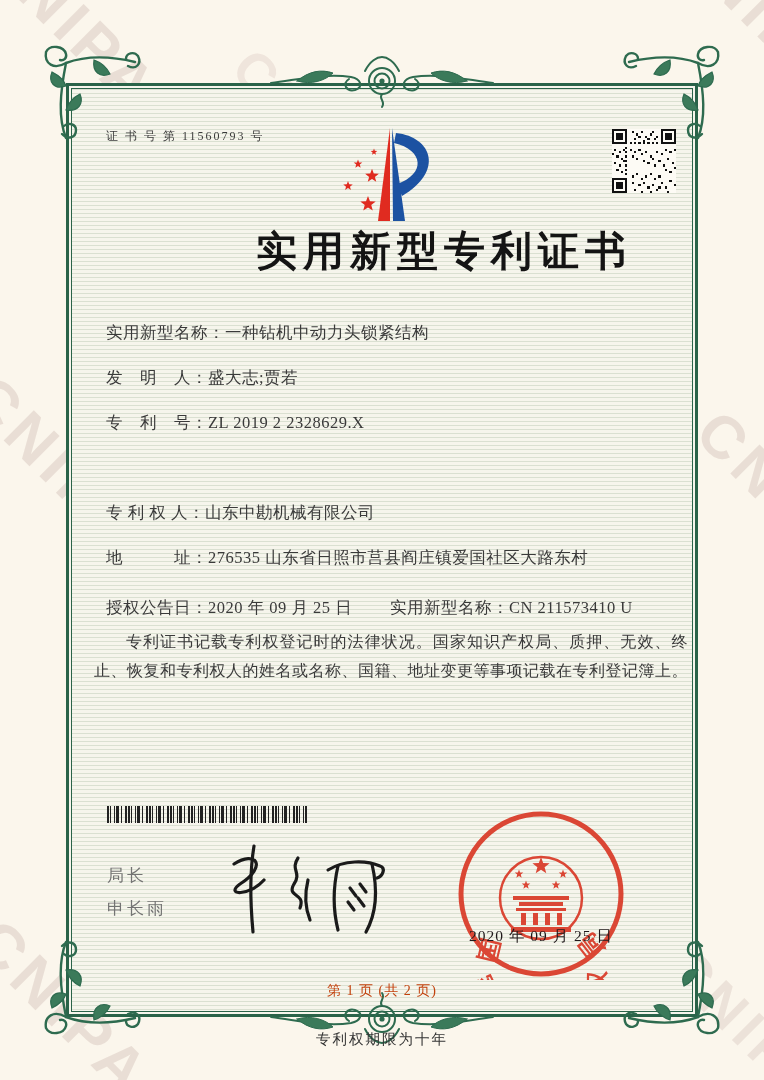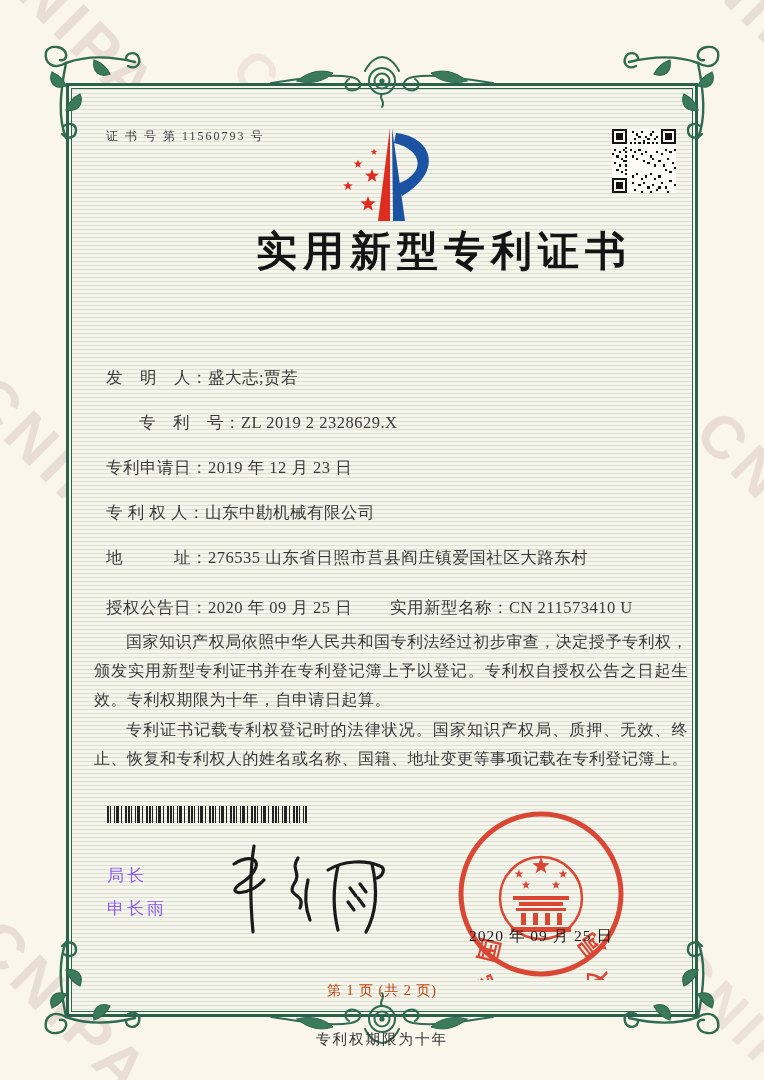--- a/index.html
+++ b/index.html
@@ -52,37 +52,37 @@
   
   .cl{position:absolute;z-index:3;}
   .cert-no{left:106px;top:128px;font-size:12px;letter-spacing:2px;color:#3b3b3b;}
   .qr{left:612px;top:129px;}
   .logo{left:334px;top:124px;}
   .title{
     left:66px;top:224px;width:756px;text-align:center;
     font-size:41px;font-weight:700;letter-spacing:6px;color:#141414;
   }
   .field{left:106px;width:570px;font-size:16.5px;letter-spacing:.5px;color:#3a3a3a;white-space:nowrap;}
-  .f0{top:322px;} .f1{top:367px;} .f2{top:412px;margin-left:33px;} .f3{top:457px;}
+  .f0{top:322px;} .f1{top:367px;} .f2{top:412px;} .f3{top:457px;}
   .f4{top:502px;} .f5{top:547px;} .f6{top:597px;}
   .pair2{position:absolute;left:284px;top:0;white-space:nowrap;}
   .paras{left:94px;top:627px;width:594px;font-size:16px;line-height:29.2px;
     text-align:justify;letter-spacing:.5px;color:#3a3a3a;}
   .paras p{margin:0;text-indent:2em;}
   .barcode{
     left:107px;top:806px;width:200px;height:17px;
     background:repeating-linear-gradient(90deg,
       #222 0 2px, transparent 2px 3px,
       #222 3px 4px, transparent 4px 7px,
       #222 7px 8px, transparent 8px 9px,
       #222 9px 12px, transparent 12px 14px,
       #222 14px 15px, transparent 15px 18px,
       #222 18px 20px, transparent 20px 21px);
   }
-  .signer{left:107px;font-size:17px;letter-spacing:3px;color:#8b5cf6;
+  .signer{left:107px;font-size:17px;letter-spacing:3px;color:#737373;
     font-family:Liberation Serif, serif;font-weight:500;}
   .signer-title{top:864px;} .signer-name{top:897px;}
   .signature{left:220px;top:840px;}
   .seal{left:455px;top:808px;opacity:.93;}
   .seal-date{left:452px;top:926px;width:178px;text-align:center;
     font-size:15.5px;letter-spacing:1px;color:#20191b;z-index:4;}
   .page-info{left:66px;top:982px;width:632px;text-align:center;
     font-size:14px;letter-spacing:1px;color:#c2410c;}
   .continuation{left:0;top:1030px;width:764px;text-align:center;
     font-size:14.5px;letter-spacing:2px;color:#333;}
@@ -206,32 +206,31 @@
         <use href="#st" transform="translate(24,40) scale(0.5)"></use>
         <use href="#st" transform="translate(38,52) scale(0.8)"></use>
         <use href="#st" transform="translate(14,62) scale(0.55)"></use>
         <use href="#st" transform="translate(34,80) scale(0.9)"></use>
       </g>
     </svg>
   </div>
 
   <div class="cl title">实用新型专利证书</div>
 
+  <div class="cl field f0"><span>实用新型名称：</span><span>一种钻机中动力头锁紧结构</span></div>
   <div class="cl field f1"><span>发　明　人：</span><span>盛大志;贾若</span></div>
   <div class="cl field f2"><span>专　利　号：</span><span>ZL 2019 2 2328629.X</span></div>
-  <div class="cl field f3"><span>专利申请日：</span><span>2019 年 12 月 23 日</span></div>
   <div class="cl field f4"><span>专 利 权 人：</span><span>山东中勘机械有限公司</span></div>
   <div class="cl field f5"><span>地　　　址：</span><span>276535 山东省日照市莒县阎庄镇爱国社区大路东村</span></div>
   <div class="cl field f6">
     <span>授权公告日：</span><span>2020 年 09 月 25 日</span>
     <span class="pair2"><span>实用新型名称：</span><span>CN 211573410 U</span></span>
   </div>
 
   <div class="cl paras">
-    <p>国家知识产权局依照中华人民共和国专利法经过初步审查，决定授予专利权，颁发实用新型专利证书并在专利登记簿上予以登记。专利权自授权公告之日起生效。专利权期限为十年，自申请日起算。</p>
     <p>专利证书记载专利权登记时的法律状况。国家知识产权局、质押、无效、终止、恢复和专利权人的姓名或名称、国籍、地址变更等事项记载在专利登记簿上。</p>
   </div>
 
   <div class="cl barcode"></div>
 
   <div class="cl signer signer-title">局长</div>
   <div class="cl signer signer-name">申长雨</div>
 
   <div class="cl signature">
     <svg width="178" height="96" viewBox="0 0 178 96" fill="none" stroke="#1a1a1a" stroke-width="3.2" stroke-linecap="round" stroke-linejoin="round">

